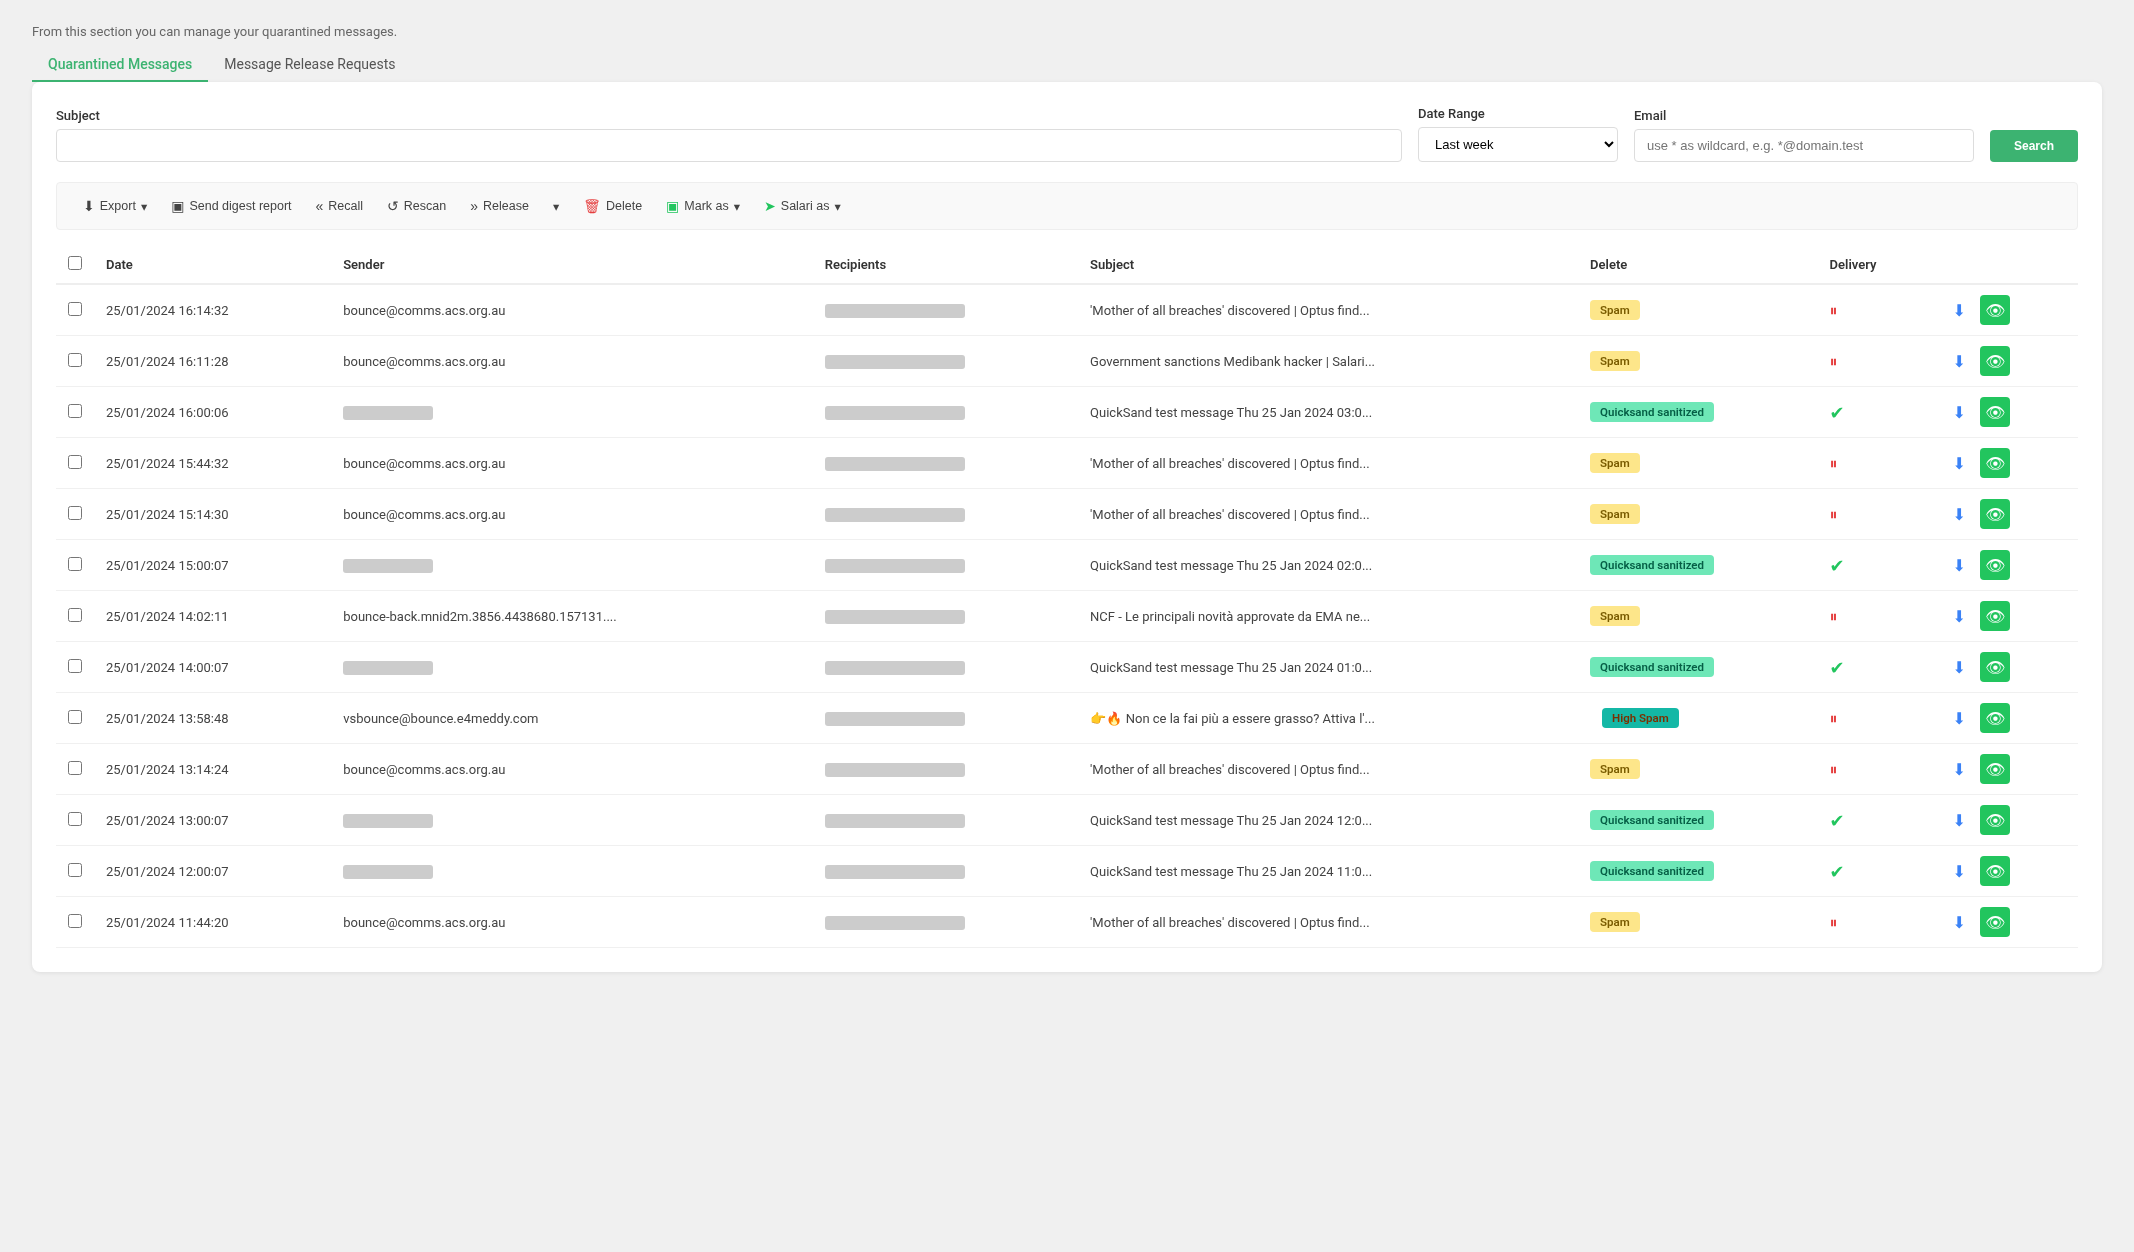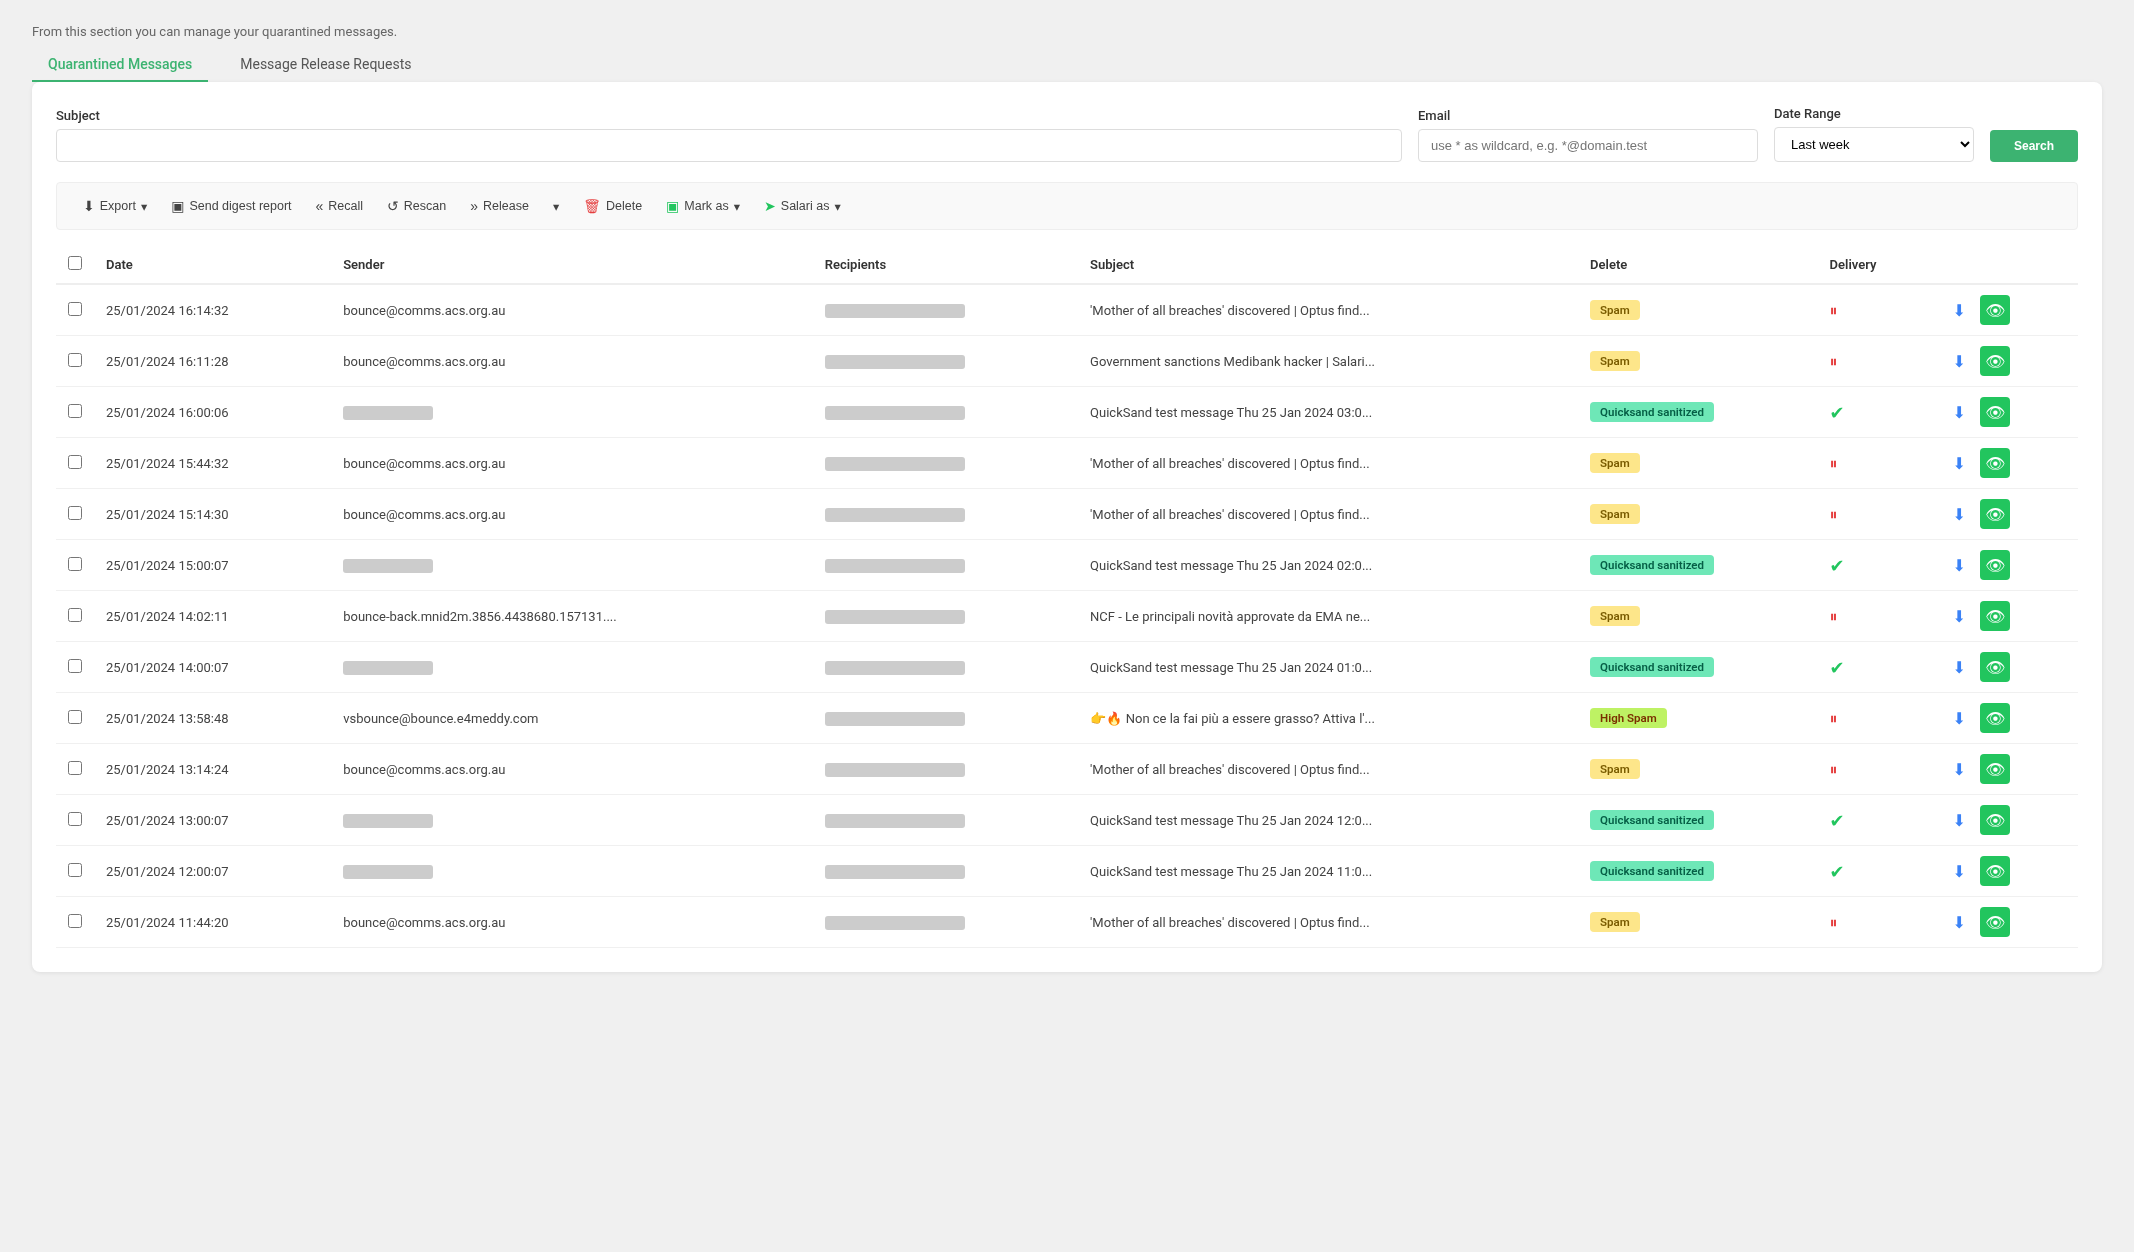--- a/index.html
+++ b/index.html
@@ -18,21 +18,21 @@
       font-weight: 700;
       margin-bottom: 4px;
     }
     .page-subtitle {
       font-size: 13px;
       color: #666;
       margin-bottom: 9px;
     }
     .tabs {
       display: flex;
-      gap: 16px;
+      gap: 0;
       margin-bottom: 0;
     }
     .tab {
       padding: 8px 16px;
       cursor: pointer;
       font-size: 14px;
       color: #555;
       border-bottom: 2px solid transparent;
       text-decoration: none;
     }
@@ -157,21 +157,21 @@
     }
     .badge {
       display: inline-block;
       padding: 3px 10px;
       border-radius: 4px;
       font-size: 11.5px;
       font-weight: 600;
       white-space: nowrap;
     }
     .badge-spam { background: #fde68a; color: #7a5c00; }
-    .badge-highspam { background: #bef264; color: #7a3000; }
+    .badge-highspam { background: #14b8a6; color: #7a3000; margin-left: 12px; }
     .badge-quicksand { background: #6ee7b7; color: #065f46; }
     .action-icons {
       display: flex;
       align-items: center;
       gap: 6px;
     }
     .icon-btn {
       display: inline-flex;
       align-items: center;
       justify-content: center;
@@ -197,33 +197,33 @@
   <div class="tabs">
     <a class="tab active">Quarantined Messages</a>
     <a class="tab">Message Release Requests</a>
   </div>
 
   <div class="main-card">
     <div class="filter-row">
       <div class="filter-group subject">
         <label class="filter-label">Subject</label>
         <input class="filter-input" type="text" placeholder="" style="">
-      </div>
-      <div class="filter-group email">
-        <label class="filter-label">Email</label>
-        <input class="filter-input" type="text" placeholder="use * as wildcard, e.g. *@domain.test" style="">
       </div>
       <div class="filter-group daterange">
         <label class="filter-label">Date Range</label>
         <select class="filter-select">
           <option>Last week</option>
           <option>Last month</option>
           <option>Last 3 months</option>
           <option>Custom</option>
         </select>
+      </div>
+      <div class="filter-group email">
+        <label class="filter-label">Email</label>
+        <input class="filter-input" type="text" placeholder="use * as wildcard, e.g. *@domain.test" style="">
       </div>
       <button class="search-btn">Search</button>
     </div>
 
     <div class="toolbar">
       <button class="toolbar-btn">
         <span class="toolbar-icon">⬇</span>
         <span>Export</span>
         <span>▾</span>
       </button>

